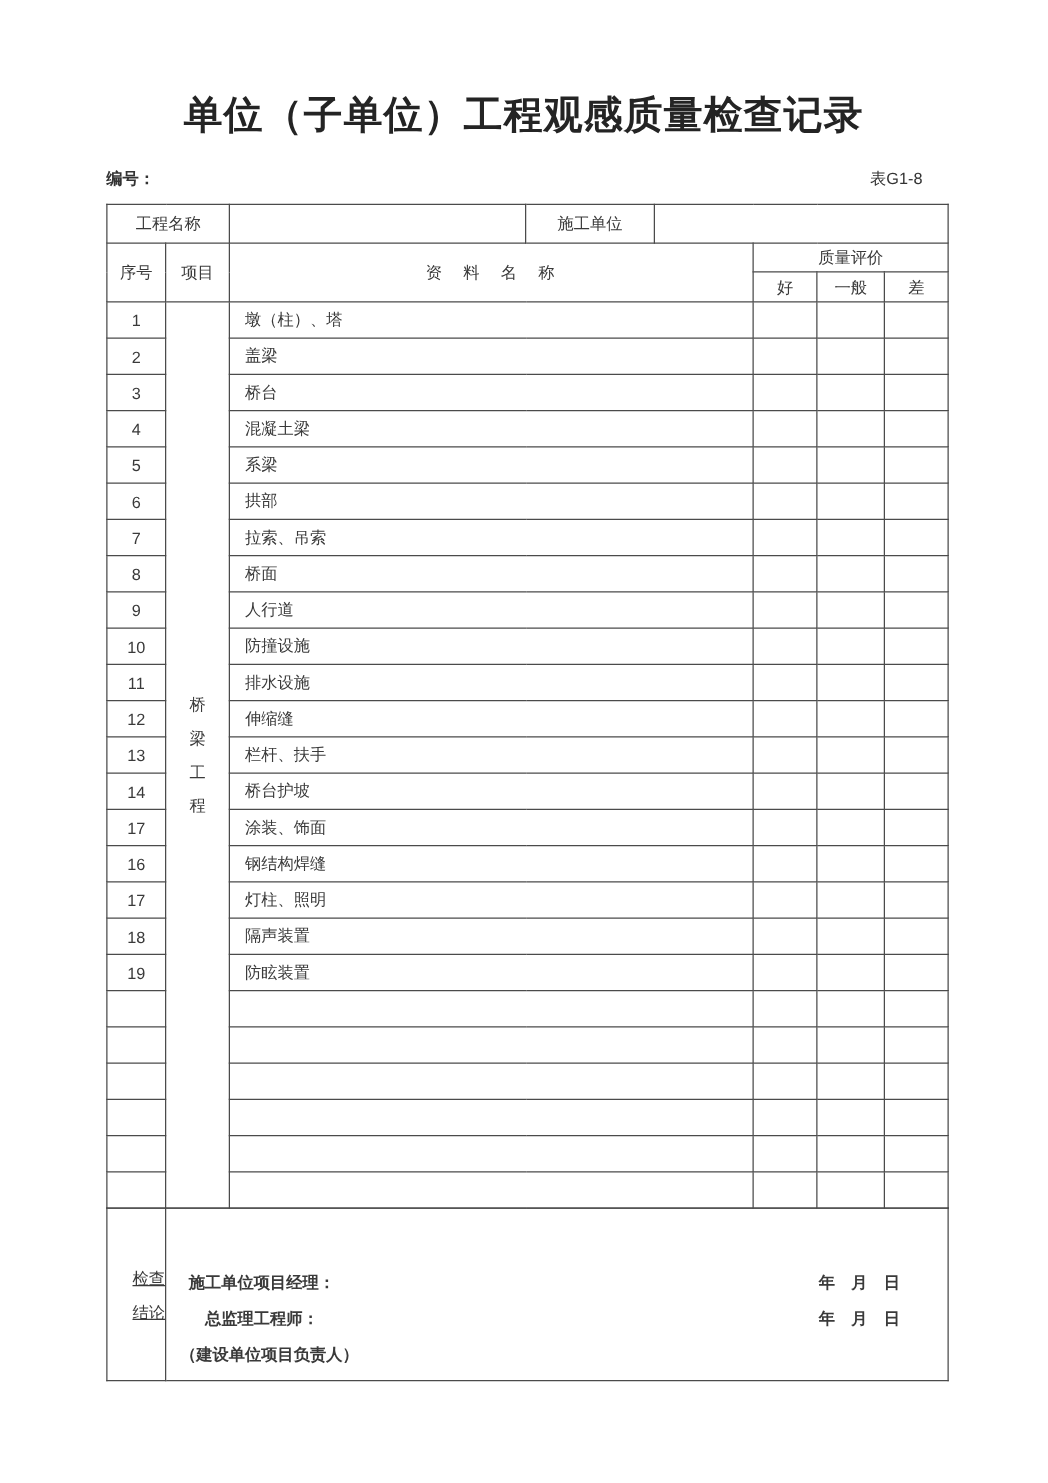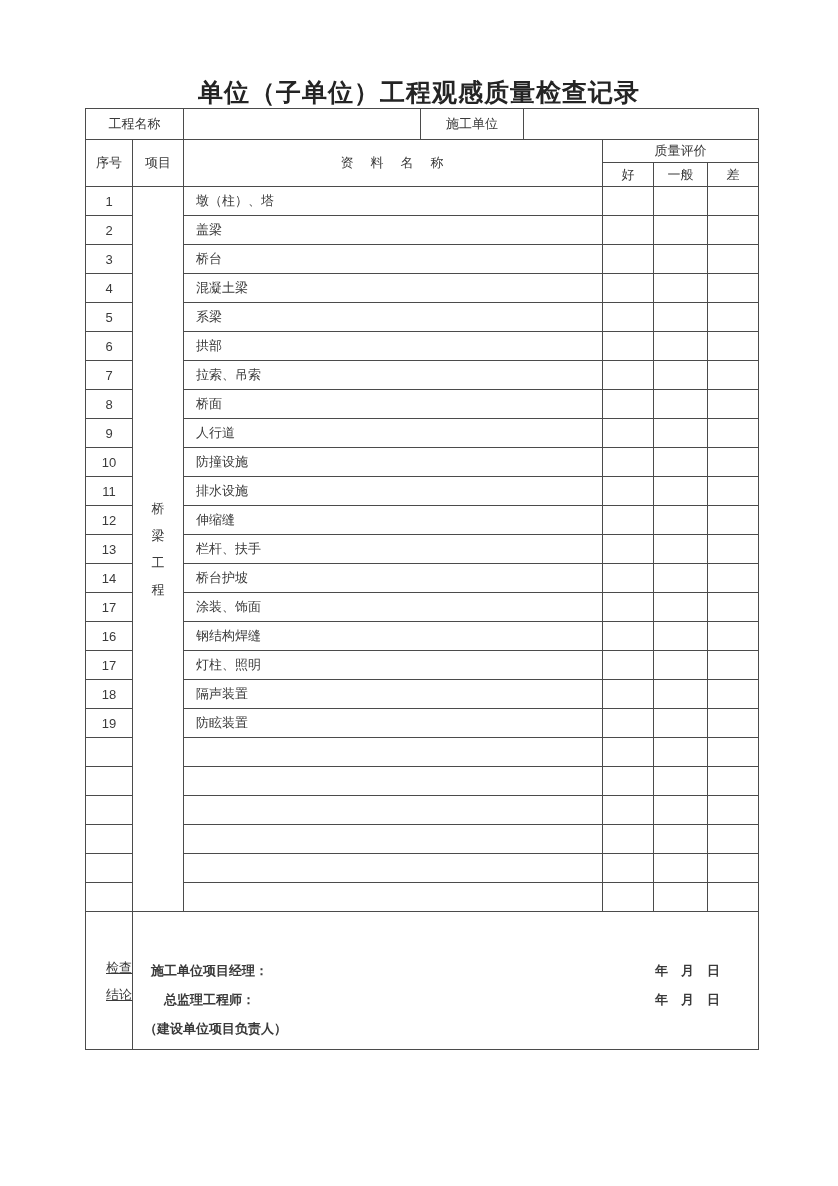--- a/index.html
+++ b/index.html
@@ -3,21 +3,21 @@
 <meta charset="utf-8">
 <style>
   html,body{margin:0;padding:0;}
   body{
     width:838px;height:1186px;background:#ffffff;
     font-family:"Liberation Sans","DejaVu Sans",sans-serif;
     color:#3a3a3a;
   }
   .page{width:838px;height:1186px;position:relative;box-sizing:border-box;padding-top:76px;}
   .title{
-    margin:0;text-align:center;font-size:25px;font-weight:bold;color:#242424;
+    margin:0;text-align:center;font-size:31px;font-weight:bold;color:#242424;
     letter-spacing:1px;line-height:32px;
   }
   .sheet{width:673px;margin-left:85px;}
   .meta{
     display:flex;justify-content:space-between;align-items:flex-end;
     margin-top:26px;margin-bottom:11px;font-size:13px;color:#333;
   }
   .meta .num{font-weight:bold;}
   .meta .code{margin-right:20px;font-weight:normal;}
   table{border-collapse:collapse;table-layout:fixed;width:673px;}
@@ -52,20 +52,24 @@
   .ind-1{padding-left:31px;}
   .ind-2{padding-left:11px;}
 </style>
 </head>
 <body>
 
 <div class="page">
   <h1 class="title">单位（子单位）工程观感质量检查记录</h1>
 
   <div class="sheet">
+    <div class="meta">
+      <span class="num">编号：</span>
+      <span class="code">表G1-8</span>
+    </div>
 
     <table class="t1">
       <colgroup>
         <col style="width:47px">
           <col style="width:51px">
           <col style="width:237px">
         <col style="width:103px">
           <col style="width:79px">
           <col style="width:51px">
         <col style="width:54px">

